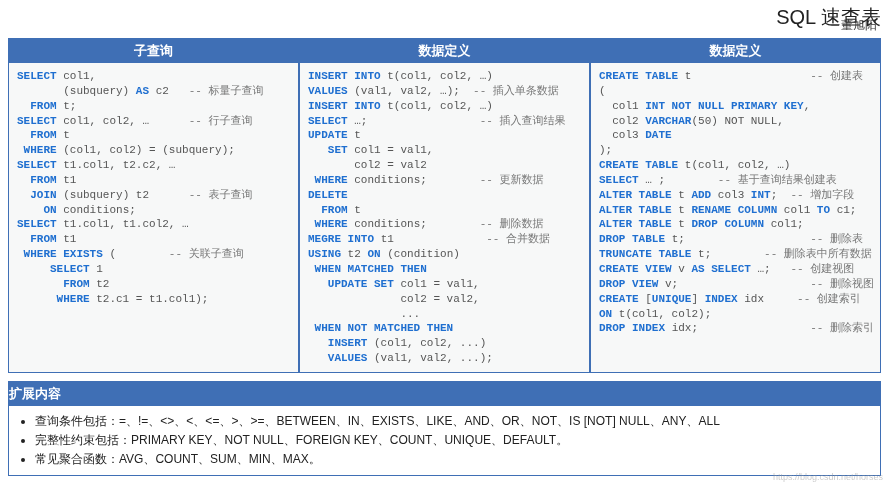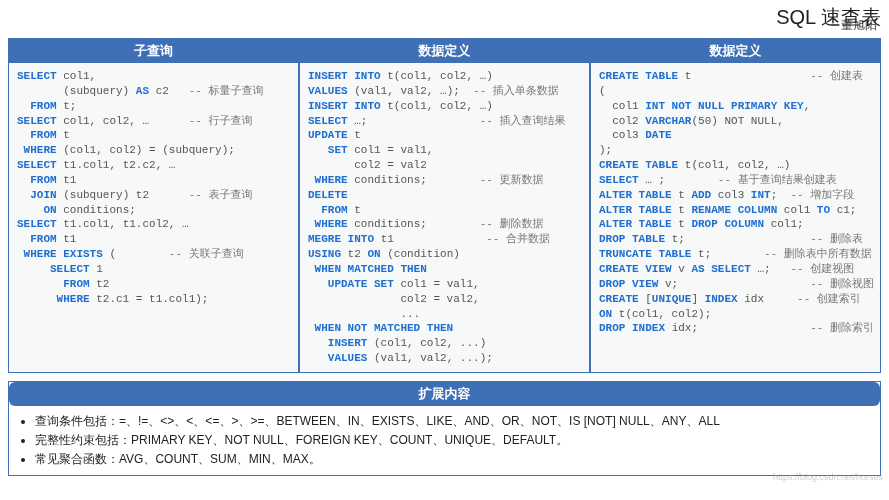--- a/index.html
+++ b/index.html
@@ -8,21 +8,21 @@
   .header-row { display: flex; align-items: baseline; justify-content: flex-end; position: relative; height: 30px; }
   .title { font-size: 20px; font-weight: 400; color: #222; }
   .author { position: absolute; right: 4px; bottom: 0; font-size: 12px; color: #333; }
   .cols { display: flex; margin-top: 4px; }
   .panel { flex: 1; border: 1px solid #3f6fb5; background: #f7f8f8; display: flex; flex-direction: column; }
   .panel-header { background: #3f6fb5; color: #fff; text-align: center; font-size: 13px; font-weight: 700; padding: 3px 0; }
   .panel-body { padding: 6px 4px 6px 8px; font-family: Consolas, "Courier New", monospace; font-size: 11px; line-height: 1.35; color: #555; white-space: pre; overflow: hidden; }
   .kw { color: #1f6fd0; font-weight: 700; }
   .cm { color: #777; }
   .ext-panel { margin-top: 8px; border: 1px solid #3f6fb5; }
-  .ext-header { background: #3f6fb5; color: #fff; text-align: center; font-size: 13px; font-weight: 700; padding: 3px 0; border-radius: 6px; }
+  .ext-header { background: #3f6fb5; color: #fff; text-align: left; font-size: 13px; font-weight: 700; padding: 3px 0; }
   .ext-body { padding: 6px 8px 6px 14px; font-size: 12px; line-height: 1.6; color: #222; }
   .ext-body li { list-style: disc; margin-left: 12px; }
   .watermark { position: absolute; right: 6px; bottom: 18px; font-size: 9px; color: #999; opacity: .5; }
 </style>
 </head>
 <body>
 
 <div class="page">
 
   <div class="header-row">

